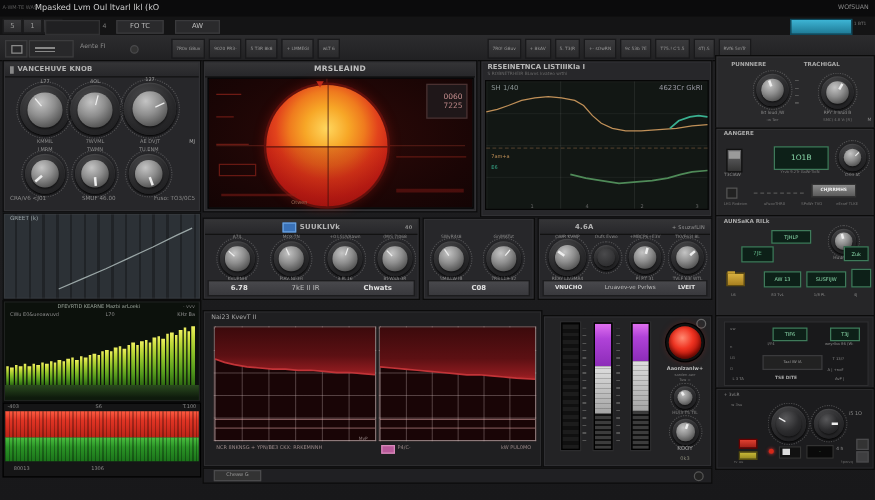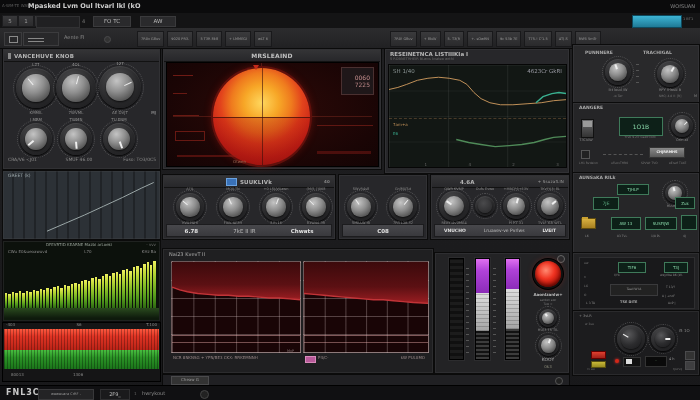--- a/index.html
+++ b/index.html
@@ -51,21 +51,21 @@
   .stripes-v{background-image:repeating-linear-gradient(90deg,transparent 0 9px,rgba(0,0,0,.28) 9px 11px)}
   svg{position:absolute;overflow:visible}
 </style>
 </head>
 <body>
 
 <div class="app">
 
   <div class="abs" style="left:0;top:0;width:700px;height:13px;background:#0b0b0c;border-bottom:1px solid #000">
     <span class="t" style="left:2px;top:4px;color:#5a5a5a">A-WM-TE WAS</span>
-    <span class="t" style="left:28px;top:3px;font-size:6.5px;font-weight:bold;color:#cfcfcf">Mpasked Lvm Oul ltvarl lkl (kO</span>
+    <span class="t" style="left:28px;top:3px;font-size:6.5px;font-weight:normal;color:#cfcfcf">Mpasked Lvm Oul ltvarl lkl (kO</span>
     <span class="t" style="right:5px;top:4px;font-size:5px;color:#8a8a8a">WOfSUAN</span>
   </div>
 
   <div class="abs" style="left:0;top:13px;width:700px;height:15px;background:#141415;border-bottom:1px solid #000">
     <div class="abs" style="left:2px;top:2px;height:10px;display:flex">
       <div class="t" style="position:static;width:14px;height:10px;background:linear-gradient(#39393b,#2b2b2d);border:1px solid #1c1c1e;color:#999;font-size:5.5px;display:flex;align-items:center;justify-content:center">5</div>
       <div class="t" style="position:static;width:14px;height:10px;background:linear-gradient(#39393b,#2b2b2d);border:1px solid #1c1c1e;color:#999;font-size:5.5px;display:flex;align-items:center;justify-content:center">1</div>
       <div class="t" style="position:static;width:14px;height:10px;background:linear-gradient(#39393b,#2b2b2d);border:1px solid #1c1c1e;color:#999;font-size:5.5px;display:flex;align-items:center;justify-content:center">0</div>
     </div>
     <div class="abs" style="left:36px;top:3px;width:42px;height:10px;background:#202022;border:1px solid #313133"></div>
@@ -620,22 +620,14 @@
       <div class="abs" style="left:2px;top:1px;width:6px;height:5px;background:#ddd"></div>
     </div>
     <div class="t" style="left:72px;top:45px;width:20px;height:9px;background:#0a0a0a;border:1px solid #333;color:#7a7;font-size:4px;display:flex;align-items:center;justify-content:center">-</div>
     <span class="t" style="left:96px;top:47px;font-size:3.5px;color:#999">4 h</span>
     <div class="abs" style="left:112px;top:40px;width:8px;height:7px;background:#333;border:1px solid #4a4a4c"></div>
     <div class="abs" style="left:112px;top:50px;width:8px;height:7px;background:#3e3e40;border:1px solid #4a4a4c"></div>
     <span class="t" style="left:14px;top:57px;font-size:3px;color:#666">rv au</span>
     <span class="t" style="left:100px;top:57px;font-size:3px;color:#666">tpwvq</span>
   </div>
 
-  <div class="abs" style="left:0;top:385px;width:700px;height:15px;background:#101012;border-top:1px solid #000">
-    <span class="t" style="left:6px;top:3px;font-size:8px;font-weight:bold;letter-spacing:1px;color:#c8c8c8">FNL3C</span>
-    <div class="t" style="left:38px;top:3px;width:54px;height:9px;background:#232325;border:1px solid #38383a;color:#999;font-size:3.5px;display:flex;align-items:center;justify-content:center">weweuara CrRF  -</div>
-    <div class="t" style="left:100px;top:3px;width:28px;height:9px;background:#1a1a1c;border:1px solid #2e2e30;color:#bbb;font-size:5px;display:flex;align-items:center;justify-content:center">2F9_</div>
-    <span class="t" style="left:134px;top:6px;color:#666">1</span>
-    <span class="t" style="left:142px;top:5px;font-size:5px">hwrykout</span>
-    <div class="abs" style="left:200px;top:4px;width:7px;height:7px;border-radius:50%;border:1px solid #444;background:#222"></div>
-  </div>
 
 </div>
 
 </body></html>

